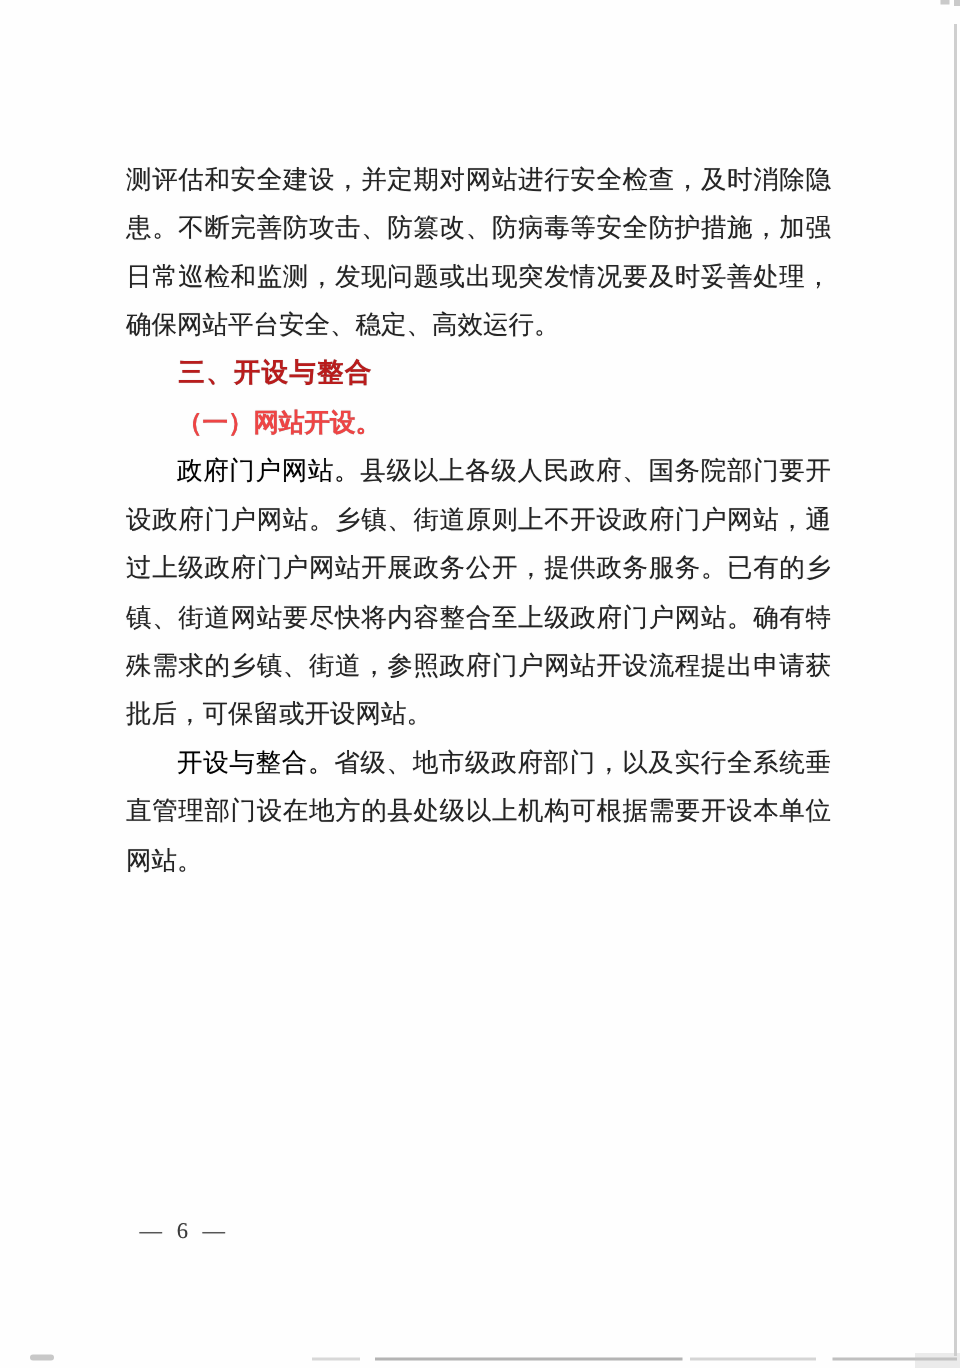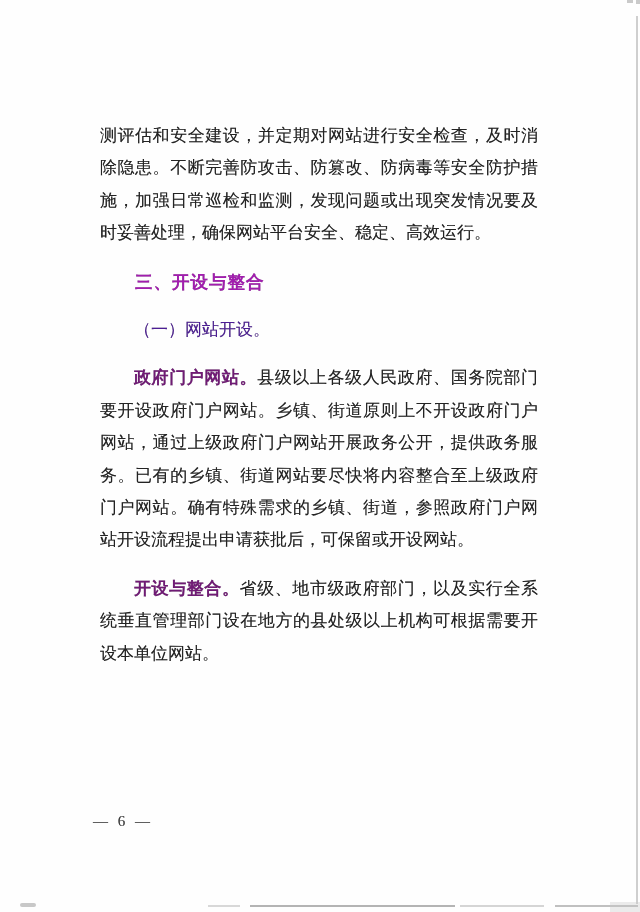--- a/index.html
+++ b/index.html
@@ -24,39 +24,40 @@
     left: 84px;
     top: 104px;
     width: 470px;
     font-size: 17px;
     line-height: 32.4px;
     color: #232323;
     text-align: justify;
     text-shadow: 0 0 0.5px rgba(40,40,40,0.45);
   }
   .text-block p {
-    margin: 16px;
+    margin: 0;
     text-indent: 2em;
   }
   .text-block p.no-indent {
     text-indent: 0;
   }
   .h-section {
     font-weight: bold;
-    font-family: Liberation Sans, sans-serif;
+    font-family: Liberation Mono, monospace;
     font-size: 17.5px;
     letter-spacing: 1px;
-    color: #a21caf;
+    color: #b91c1c;
   }
   .h-kaiti {
-    color: #4c1d95;
+    color: #ef4444;
+    font-weight: bold;
   }
   .lead-bold {
-    font-weight: bold;
-    color: #701a75;
+    font-weight: normal;
+    color: #000000;
   }
   .page-footer {
     position: absolute;
     left: 93px;
     top: 813px;
     font-size: 15px;
     color: #3a3a3a;
     letter-spacing: 3px;
     text-shadow: 0 0 0.5px rgba(60,60,60,0.4);
   }

